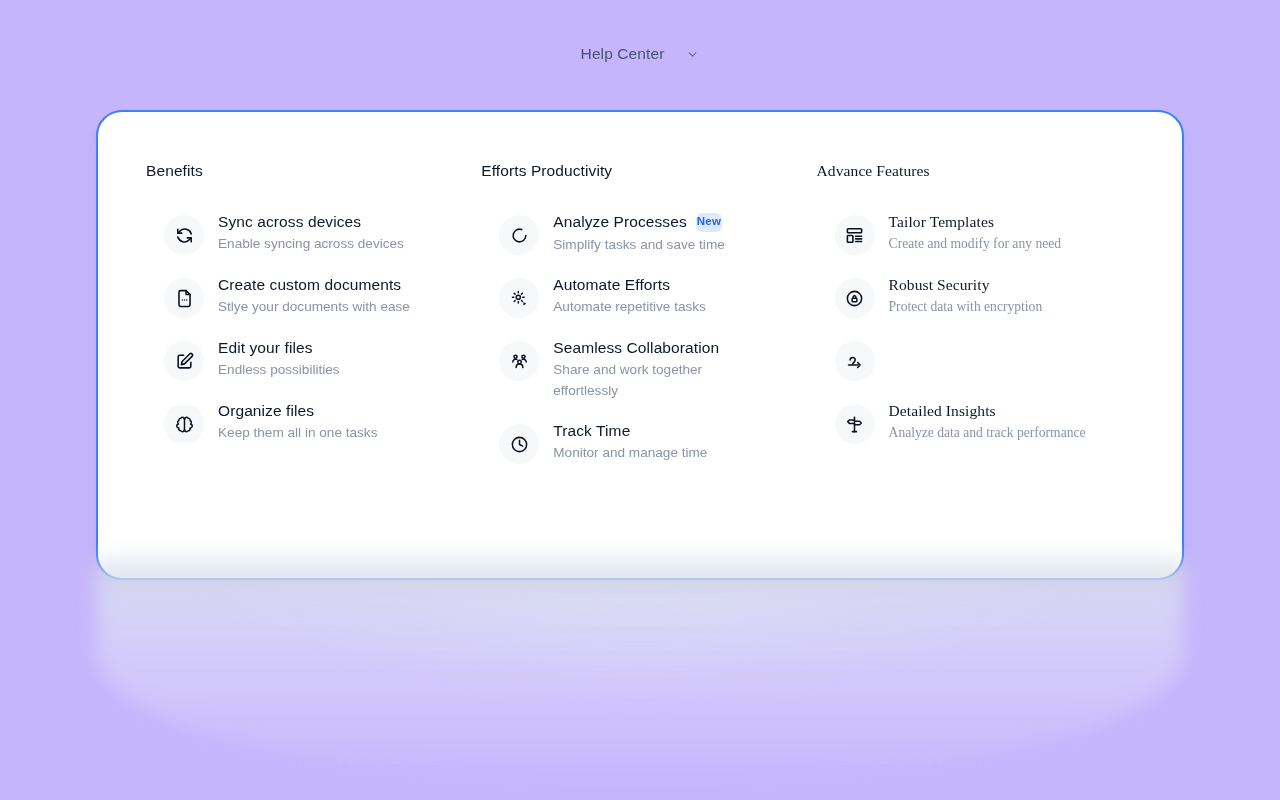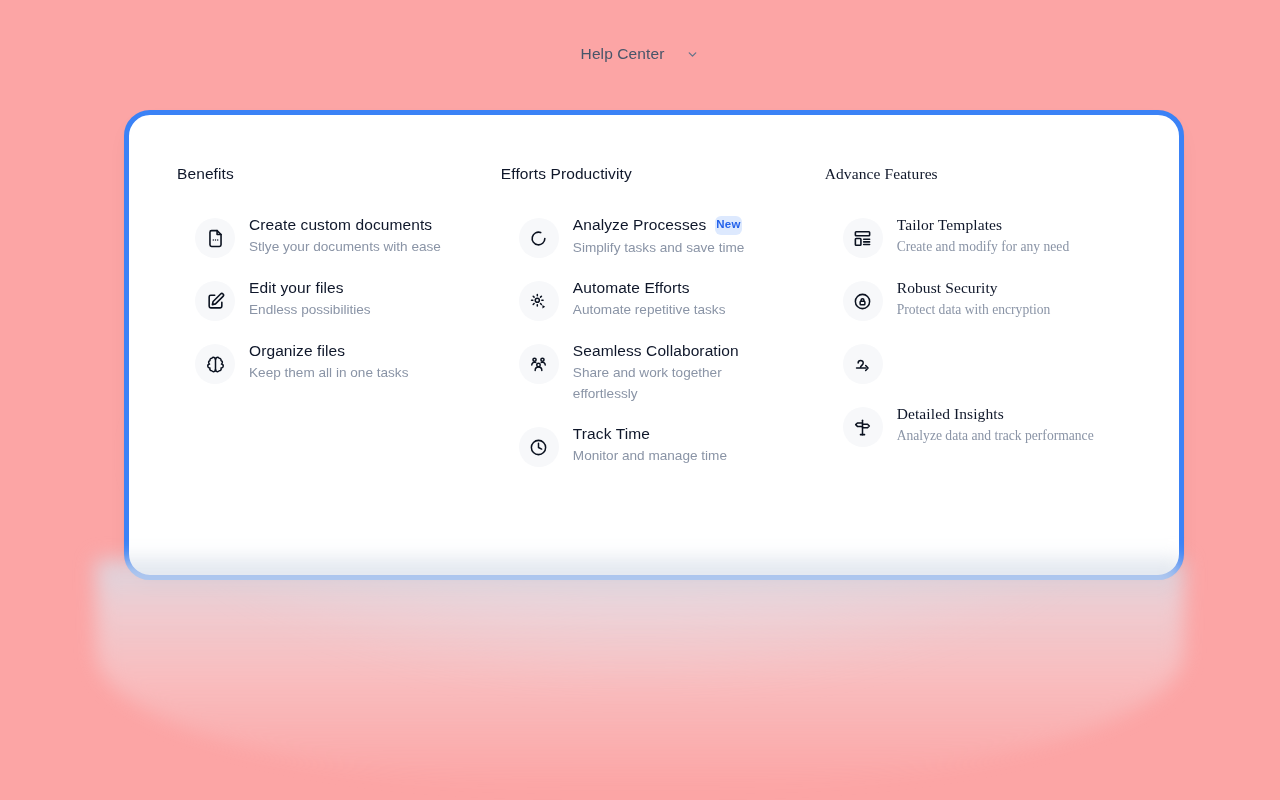--- a/index.html
+++ b/index.html
@@ -10,21 +10,21 @@
     background: #ffffff;
     font-family: "Liberation Sans", sans-serif;
     -webkit-font-smoothing: antialiased;
   }
 
   .page {
     position: relative;
     width: 1280px;
     height: 800px;
     overflow: hidden;
-    background: #fca5a5;
+    background: #c4b5fd;
   }
 
   
   .topbar {
     position: absolute;
     top: 0; left: 0;
     width: 1280px;
     height: 108px;
     display: flex;
     align-items: center;
@@ -64,25 +64,24 @@
     width: 1012px;
     height: 470px;
     border-radius: 50%;
     background: radial-gradient(ellipse at center, rgba(203,213,225,.55) 0%, rgba(226,232,240,.30) 42%, rgba(241,245,249,0) 72%);
     filter: blur(16px);
   }
   .card {
     position: absolute;
     inset: 0;
     background: #ffffff;
-    border: 5px solid #3b82f6;
+    border: 2px solid #3b82f6;
     border-radius: 26px;
     box-shadow: 0 1px 2px rgba(15,23,42,.04),
                 0 10px 26px -10px rgba(15,23,42,.10);
-    margin-left: 28px;
   }
 
   .columns {
     position: absolute;
     top: 50px;
     left: 48px;
     right: 40px;
     display: flex;
   }
   .col { width: 340px; }
@@ -190,20 +189,36 @@
   <div class="card-wrap">
     <div class="card-glow"></div>
     <div class="card">
 
       <div class="columns">
 
         <div class="col c1">
           <div class="col-title">Benefits</div>
           <div class="items">
 
+            <div class="item">
+              <span class="icon-circle">
+                <svg width="19" height="19" viewBox="0 0 24 24" fill="none" stroke="#0b1220" stroke-width="2" stroke-linecap="round" stroke-linejoin="round">
+                  <path d="M20.5 10a8.5 8.5 0 0 0-14.2-3.6L3.5 9"></path>
+                    <polyline points="3.5 4 3.5 9 8.5 9"></polyline>
+                  <path d="M3.5 14a8.5 8.5 0 0 0 14.2 3.6l2.8-2.6"></path>
+                    <polyline points="20.5 20 20.5 15 15.5 15"></polyline>
+                </svg>
+              </span>
+              <div class="item-body">
+                <div class="item-title-row">
+                  <span class="item-title">Sync across devices</span>
+                </div>
+                <div class="item-desc nowrap">Enable syncing across devices</div>
+              </div>
+            </div>
 
             <div class="item">
               <span class="icon-circle">
                 <svg width="19" height="19" viewBox="0 0 24 24" fill="none" stroke="#0b1220" stroke-width="2" stroke-linecap="round" stroke-linejoin="round">
                   <path d="M14 2H7a2 2 0 0 0-2 2v16a2 2 0 0 0 2 2h10a2 2 0 0 0 2-2V7z"></path>
                     <polyline points="14 2 14 7 19 7"></polyline>
                   <circle cx="9.2" cy="14" r=".9" fill="#0b1220" stroke="none"></circle>
                     <circle cx="12" cy="14" r=".9" fill="#0b1220" stroke="none"></circle>
                     <circle cx="14.8" cy="14" r=".9" fill="#0b1220" stroke="none"></circle>
                 </svg>

